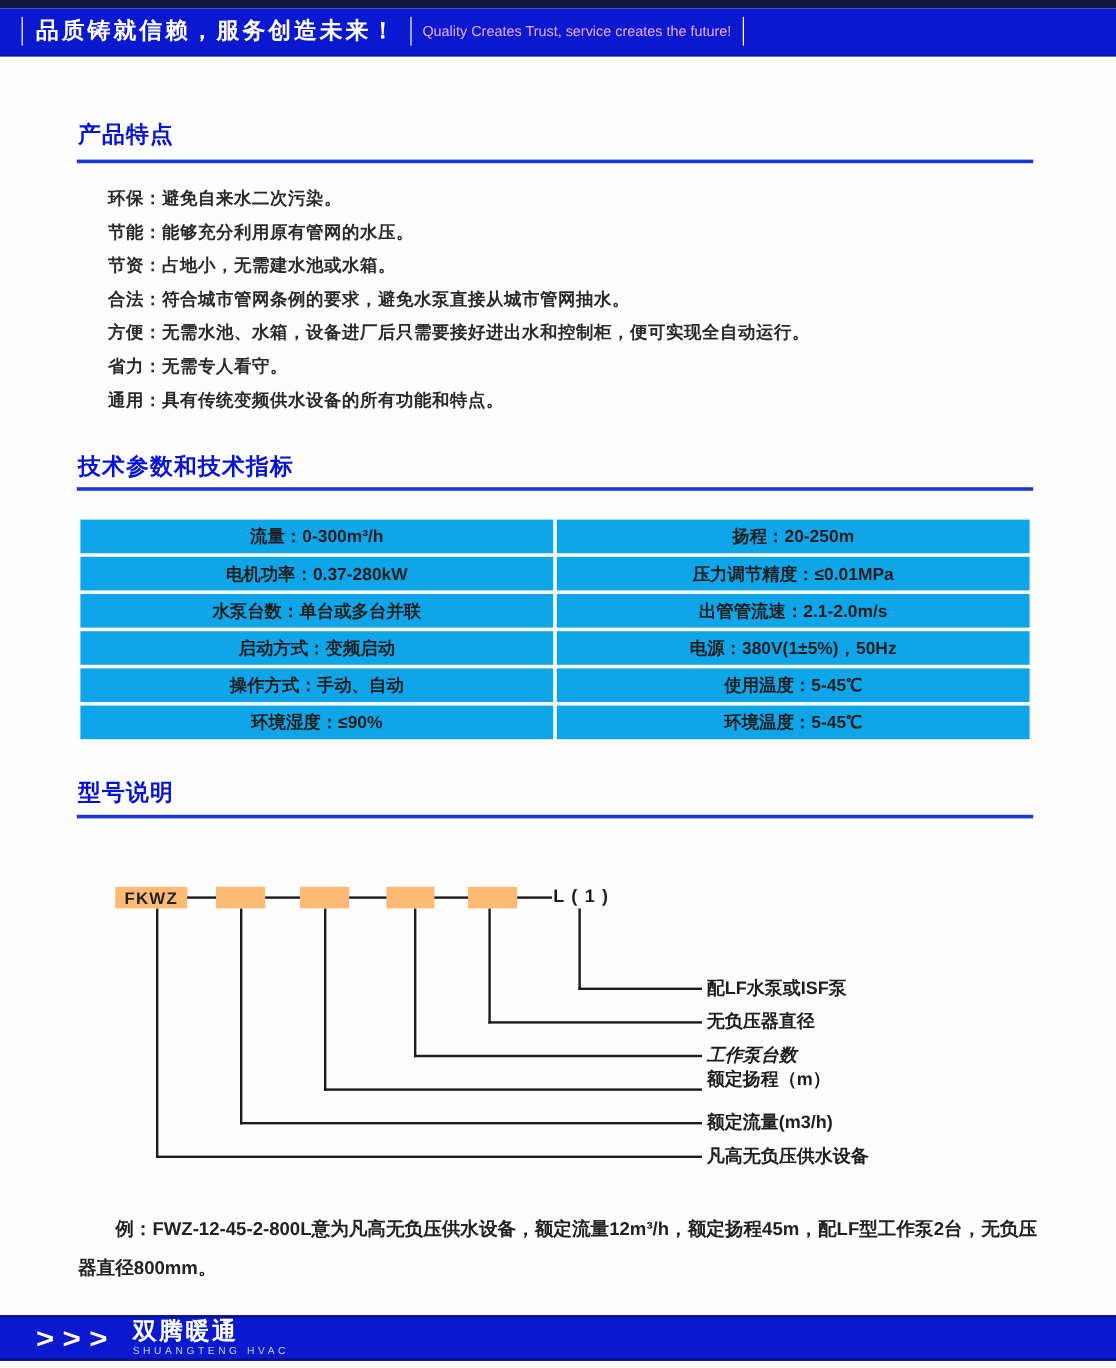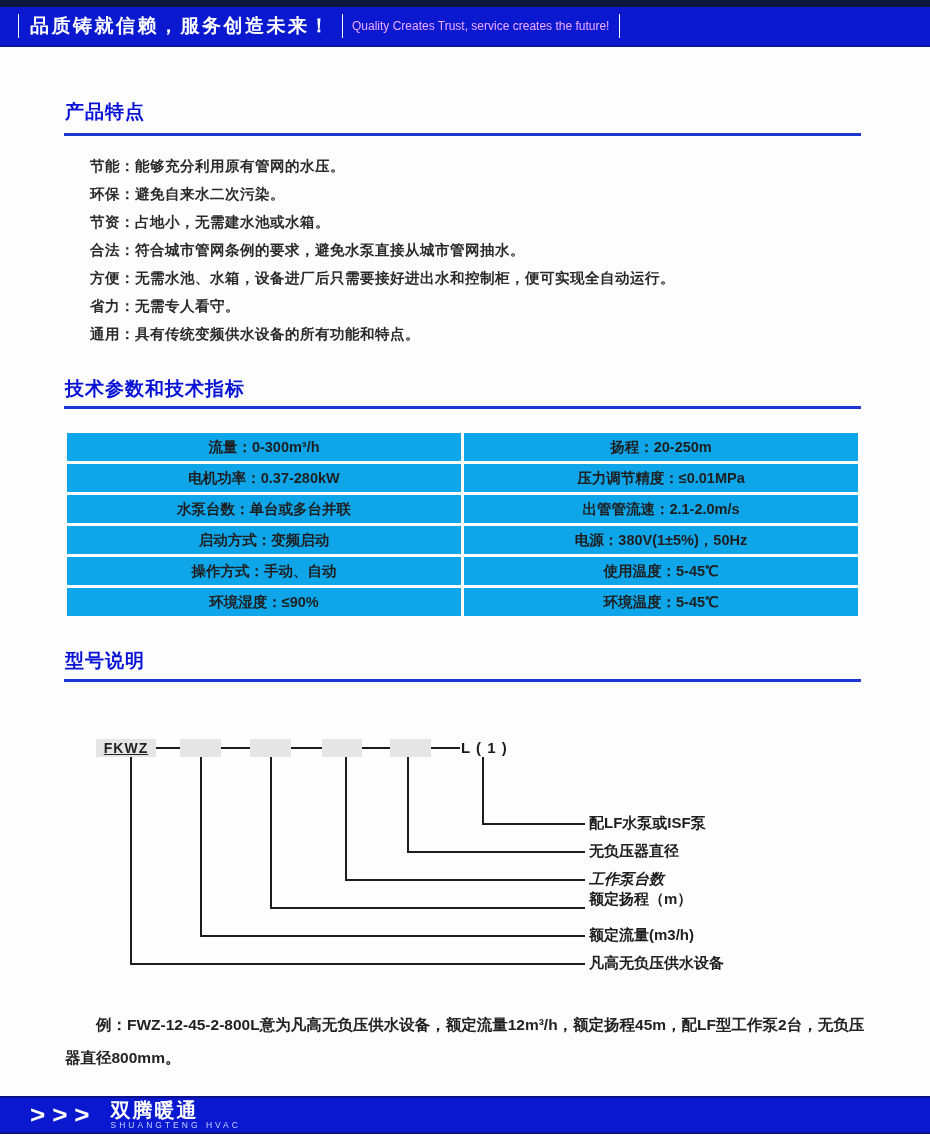--- a/index.html
+++ b/index.html
@@ -33,21 +33,21 @@
   .features{position:absolute;left:90px;top:152px;width:760px;}
   .feature{font-size:14.5px;font-weight:bold;color:#2a2a2a;line-height:28px;letter-spacing:0.5px;white-space:nowrap;}
 
   
   .spec-table{position:absolute;left:64px;top:430px;width:797px;border-collapse:separate;border-spacing:3px;table-layout:fixed;}
   .spec-cell{width:50%;height:26px;background:#0ea5e9;text-align:center;vertical-align:middle;font-size:14.5px;font-weight:bold;color:#1e1e1e;white-space:nowrap;}
 
   
   .diagram{position:absolute;left:0;top:700px;width:930px;height:290px;}
   .dline{position:absolute;top:47px;left:130px;width:330px;height:2px;background:#1c1c1c;z-index:0;}
-  .dbox{position:absolute;top:39px;height:18px;background:#e5e5e5;z-index:1;text-decoration:underline;}
+  .dbox{position:absolute;top:39px;height:18px;background:#fdba74;z-index:1;}
   .dbox-code{left:96px;width:60px;display:flex;align-items:center;justify-content:center;
     font-size:14px;font-weight:bold;color:#222;letter-spacing:1px;}
   .b1{left:180px;width:41px;}
   .b2{left:250px;width:41px;}
   .b3{left:322px;width:40px;}
   .b4{left:390px;width:41px;}
   .dsuffix{position:absolute;left:461px;top:39px;height:18px;line-height:18px;font-size:15px;font-weight:bold;color:#1c1c1c;letter-spacing:1px;white-space:nowrap;}
   .elbow{position:absolute;border-left:2px solid #1c1c1c;border-bottom:2px solid #1c1c1c;z-index:0;}
   .e1{left:482px;top:57px;width:101px;height:66px;}
   .e2{left:407px;top:57px;width:176px;height:94px;}
@@ -88,23 +88,23 @@
       <span class="vsep"></span>
       <span class="slogan-en">Quality Creates Trust, service creates the future!</span>
       <span class="vsep"></span>
     </div>
   </div>
 
   <div class="sec-title t1">产品特点</div>
   <div class="rule r1"></div>
   <div class="features">
 
+      <div class="feature">环保：避免自来水二次污染。</div>
+
       <div class="feature">节能：能够充分利用原有管网的水压。</div>
-
-      <div class="feature">环保：避免自来水二次污染。</div>
 
       <div class="feature">节资：占地小，无需建水池或水箱。</div>
 
       <div class="feature">合法：符合城市管网条例的要求，避免水泵直接从城市管网抽水。</div>
 
       <div class="feature">方便：无需水池、水箱，设备进厂后只需要接好进出水和控制柜，便可实现全自动运行。</div>
 
       <div class="feature">省力：无需专人看守。</div>
 
       <div class="feature">通用：具有传统变频供水设备的所有功能和特点。</div>

